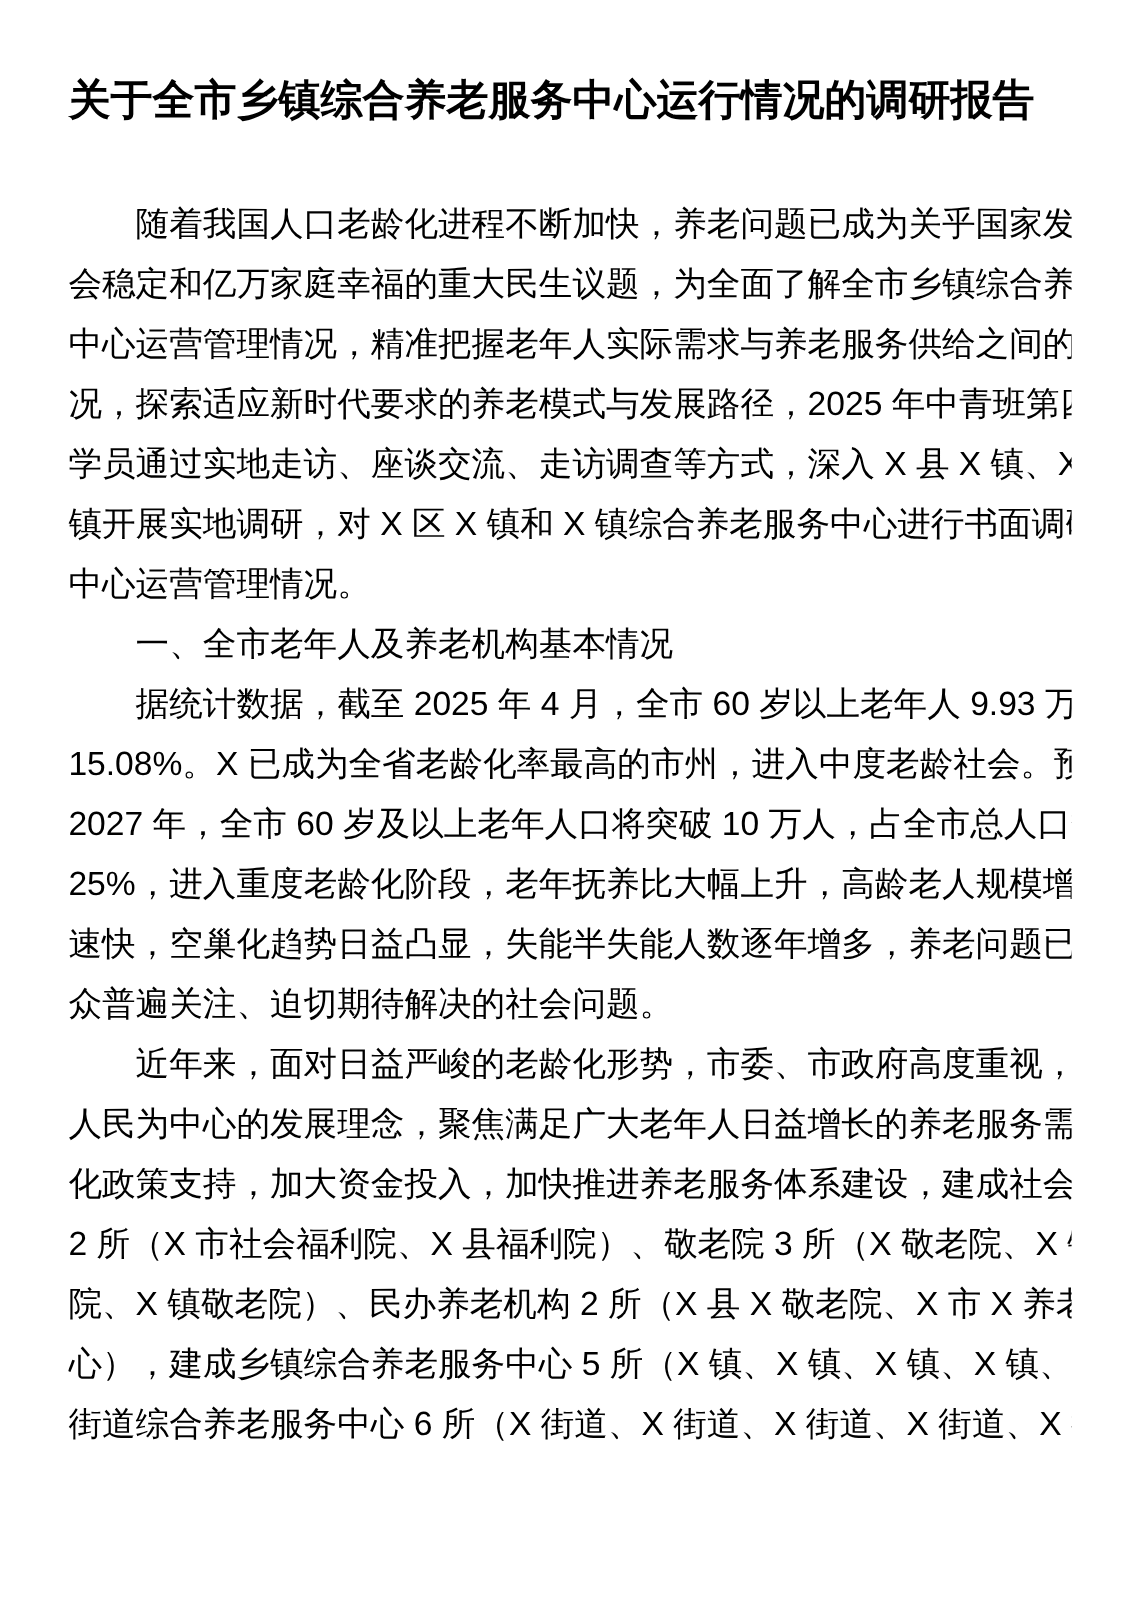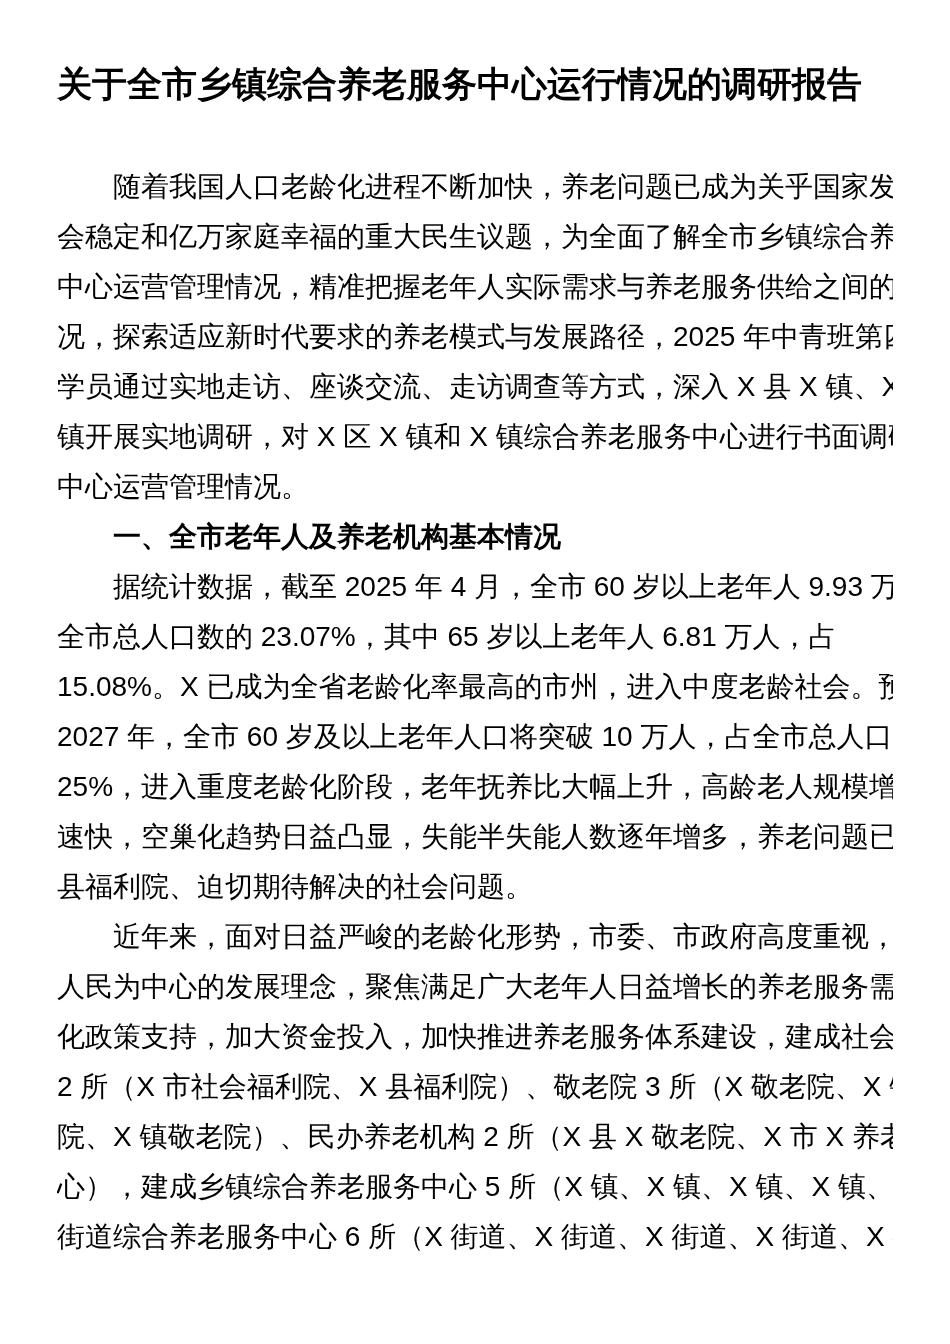--- a/index.html
+++ b/index.html
@@ -38,21 +38,21 @@
     line-height: 50px;
     height: 50px;
     white-space: nowrap;
     overflow: hidden;
     text-align: left;
   }
   .line.indent {
     text-indent: 2em;
   }
   .line.heading {
-    font-weight: 700;
+    font-weight: 400;
   }
 </style>
 </head>
 <body>
 
 <div class="page">
 
   <h1 class="doc-title">关于全市乡镇综合养老服务中心运行情况的调研报告</h1>
 
   <div class="doc-body">
@@ -66,26 +66,25 @@
       <div class="line">镇开展实地调研，对 X 区 X 镇和 X 镇综合养老服务中心进行书面调研。现将</div>
       <div class="line">中心运营管理情况。</div>
     </div>
 
     <div class="paragraph">
       <div class="line indent heading">一、全市老年人及养老机构基本情况</div>
     </div>
 
     <div class="paragraph">
       <div class="line indent">据统计数据，截至 2025 年 4 月，全市 60 岁以上老年人 9.93 万人，占</div>
-      <div class="line">全市总人口数的 23.07%，其中 65 岁以上老年人 6.81 万人，占</div>
       <div class="line">15.08%。X 已成为全省老龄化率最高的市州，进入中度老龄社会。预计到</div>
       <div class="line">2027 年，全市 60 岁及以上老年人口将突破 10 万人，占全市总人口数的</div>
       <div class="line">25%，进入重度老龄化阶段，老年抚养比大幅上升，高龄老人规模增大、增</div>
       <div class="line">速快，空巢化趋势日益凸显，失能半失能人数逐年增多，养老问题已成为群</div>
-      <div class="line">县福利院、迫切期待解决的社会问题。</div>
+      <div class="line">众普遍关注、迫切期待解决的社会问题。</div>
     </div>
 
     <div class="paragraph">
       <div class="line indent">近年来，面对日益严峻的老龄化形势，市委、市政府高度重视，坚持以</div>
       <div class="line">人民为中心的发展理念，聚焦满足广大老年人日益增长的养老服务需求，强</div>
       <div class="line">化政策支持，加大资金投入，加快推进养老服务体系建设，建成社会福利院</div>
       <div class="line">2 所（X 市社会福利院、X 县福利院）、敬老院 3 所（X 敬老院、X 镇敬老</div>
       <div class="line">院、X 镇敬老院）、民办养老机构 2 所（X 县 X 敬老院、X 市 X 养老康复中</div>
       <div class="line">心），建成乡镇综合养老服务中心 5 所（X 镇、X 镇、X 镇、X 镇、X 镇）、</div>
       <div class="line">街道综合养老服务中心 6 所（X 街道、X 街道、X 街道、X 街道、X 街道、X</div>

